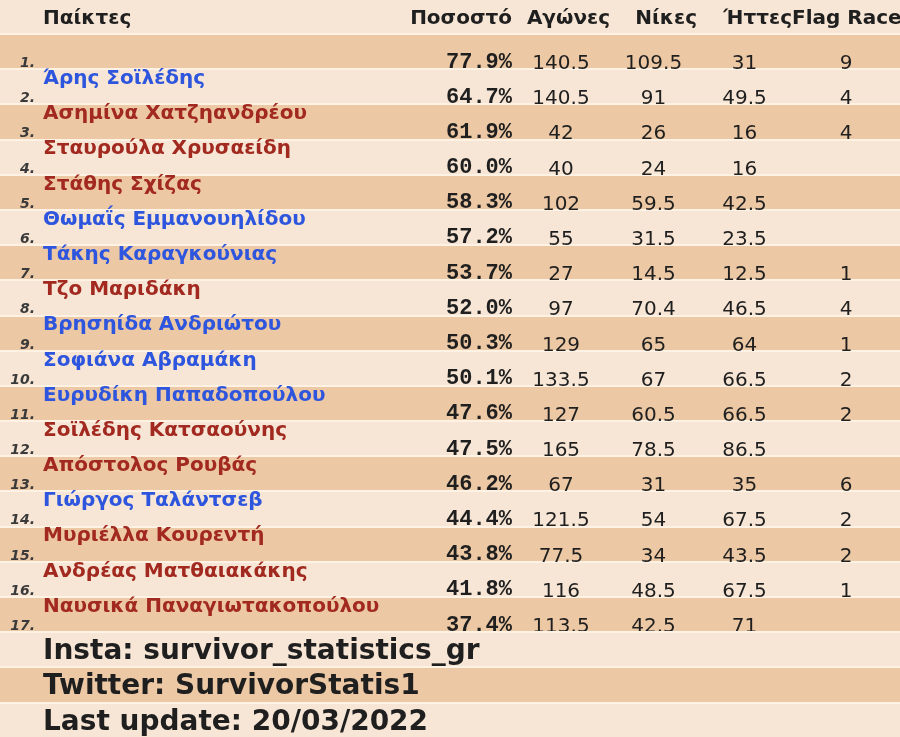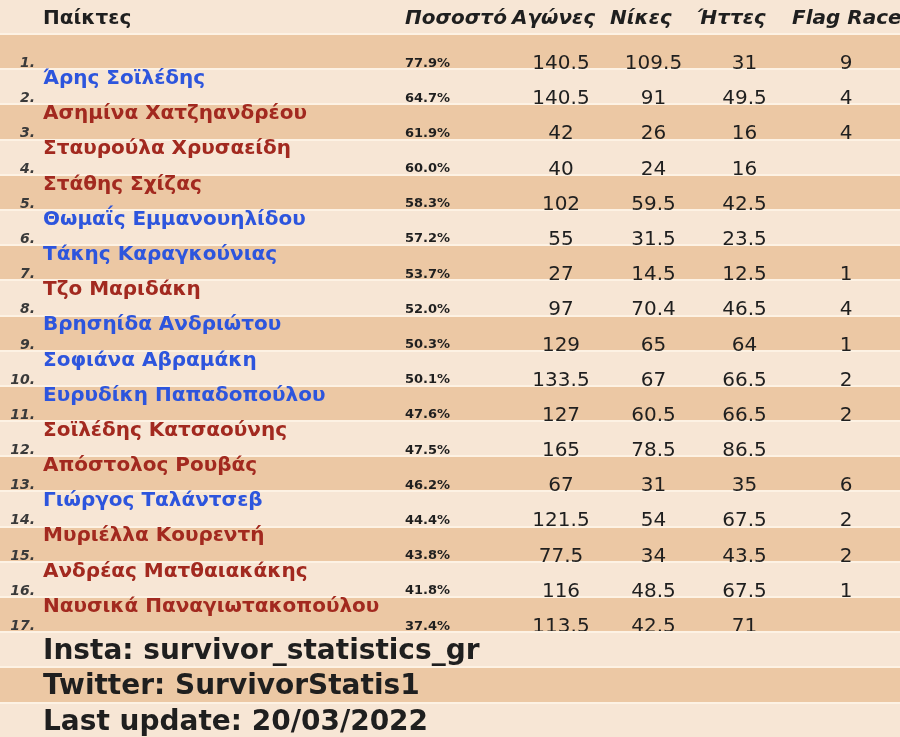--- a/index.html
+++ b/index.html
@@ -55,31 +55,32 @@
     margin-top: 30px;
   }
   .cell.name.blue { color: var(--name-blue); }
   .cell.name.red  { color: var(--name-red); }
   .cell.stat {
     text-align: center;
     font-size: 20px;
     color: var(--text-dark);
   }
   .cell.pct {
-    text-align: left;
-    font-size: 13px;
-    font-weight: bold;
-    color: var(--text-dark);
+    text-align: right;
+    font-size: 22px;
+    font-weight: bold;
+    color: var(--text-dark);
+    font-family: Liberation Mono, monospace;
   }
   .header .cell {
     font-weight: bold;
     font-size: 20px;
     color: var(--text-dark);
   }
-  .header .cell.col-head { text-align: left; font-style: italic; }
+  .header .cell.col-head { text-align: right; }
   .header .cell.name-head { padding-left: 3px; text-align: left; }
   .footer-row .cell.footer-text {
     grid-column: 2 / -1;
     padding-left: 3px;
     font-weight: bold;
     font-size: 28px;
     color: var(--text-dark);
   }
 </style>
 </head>

